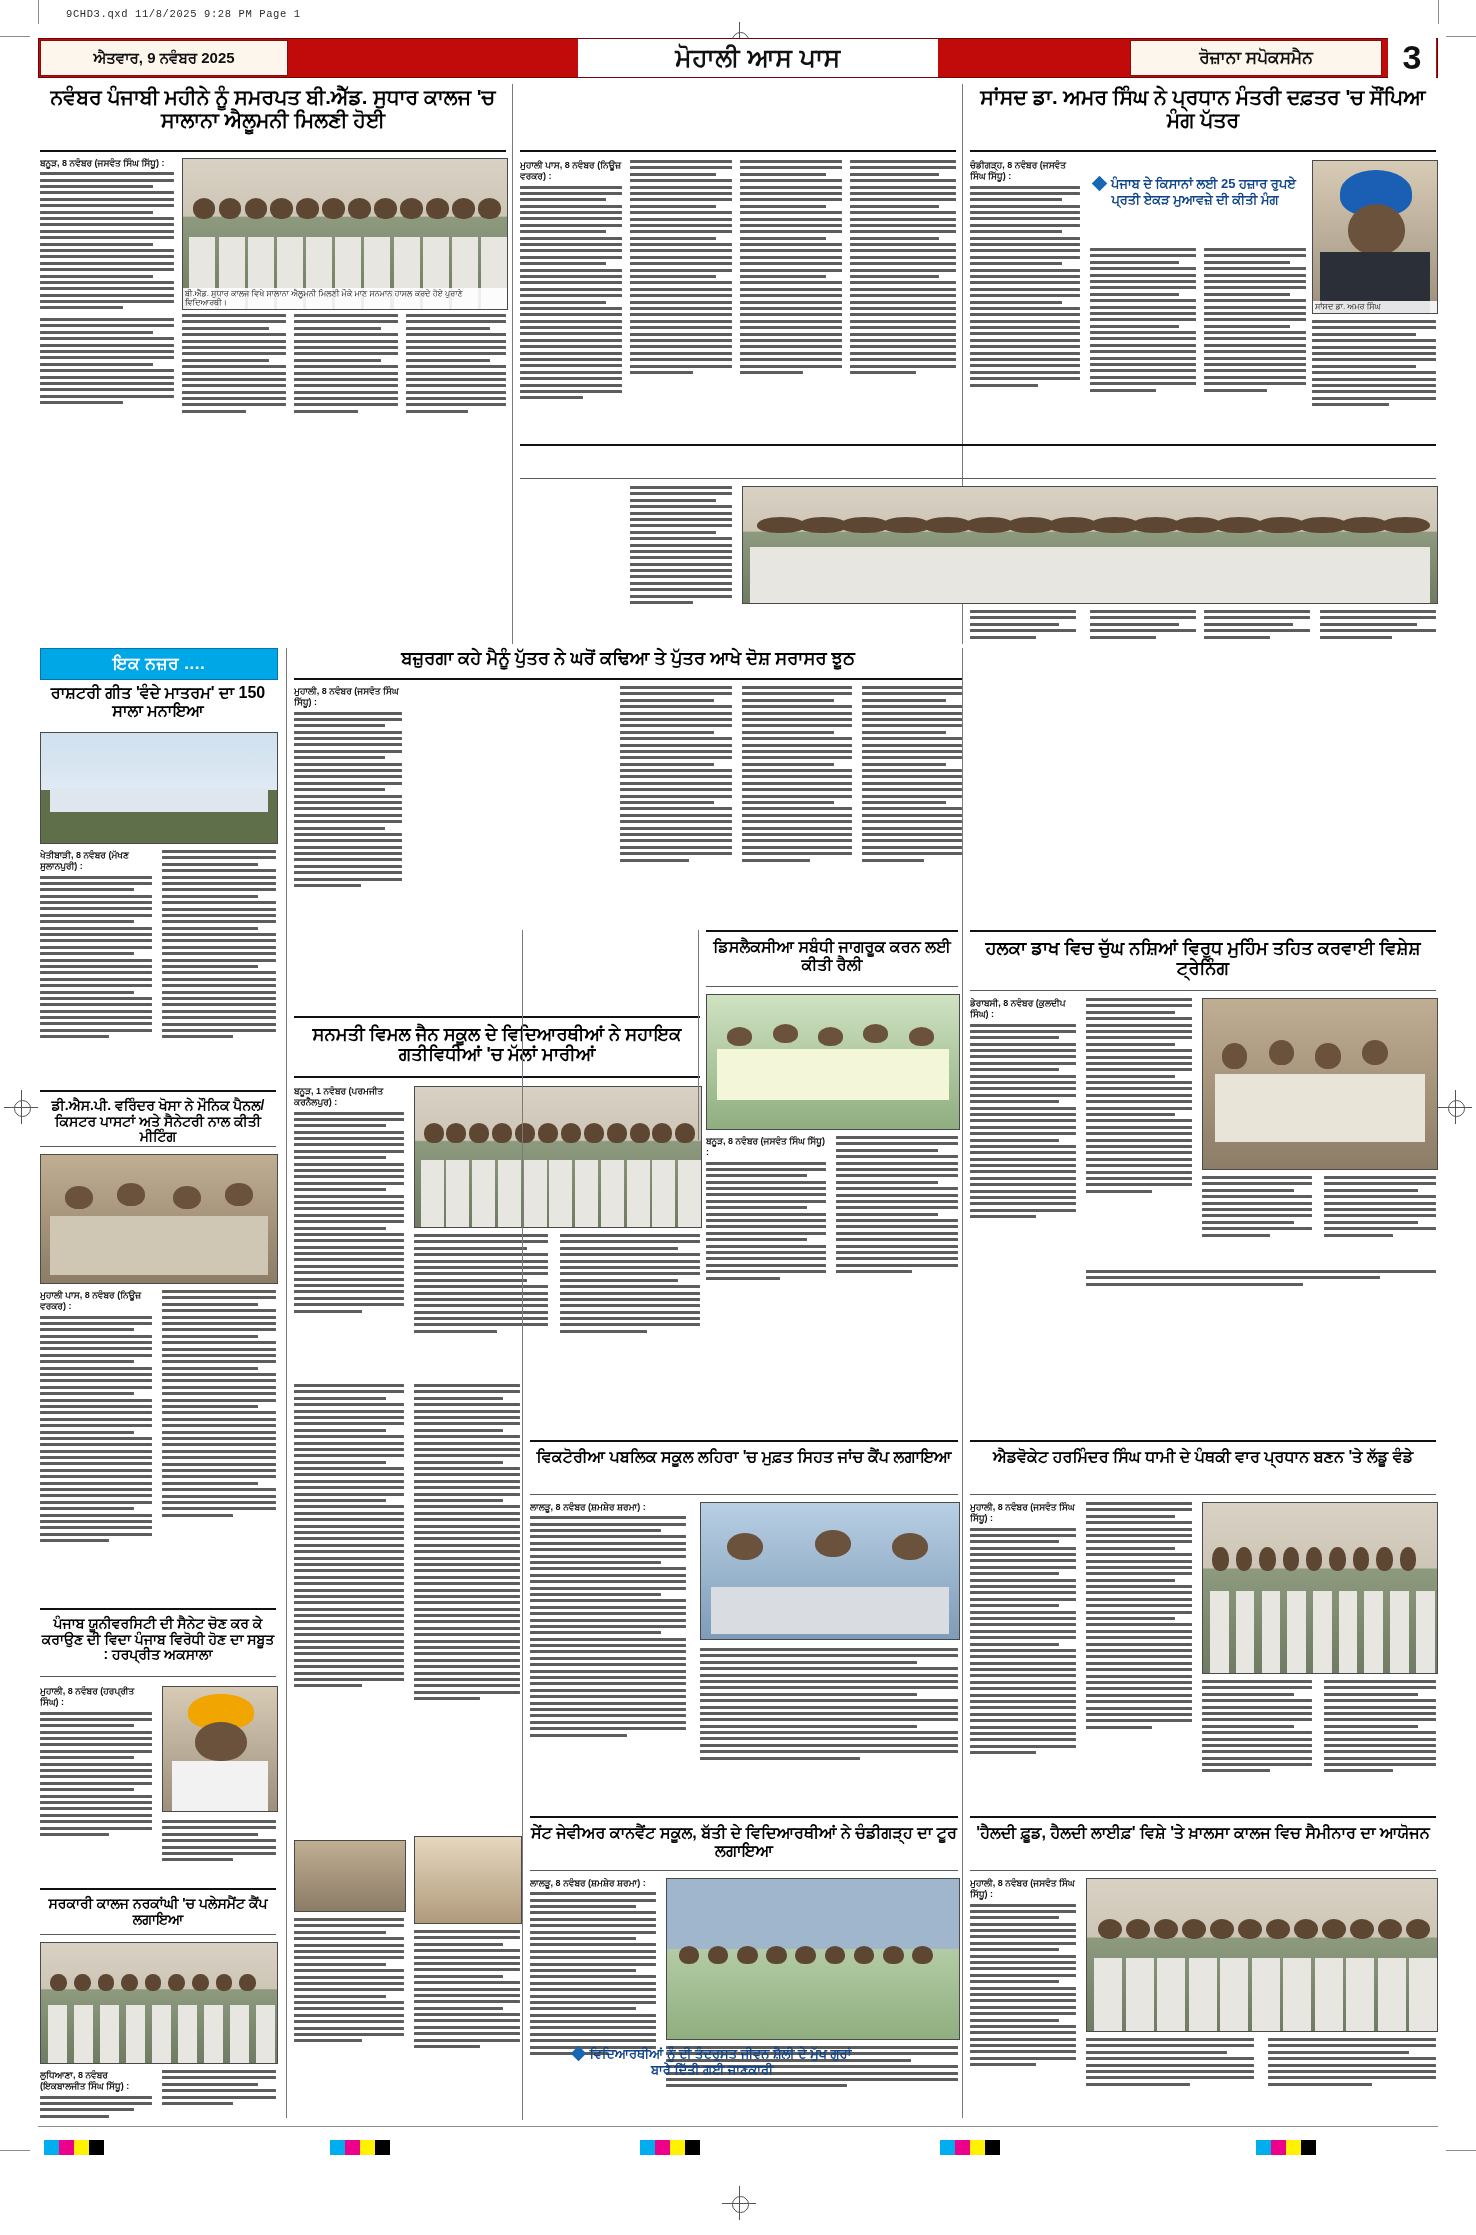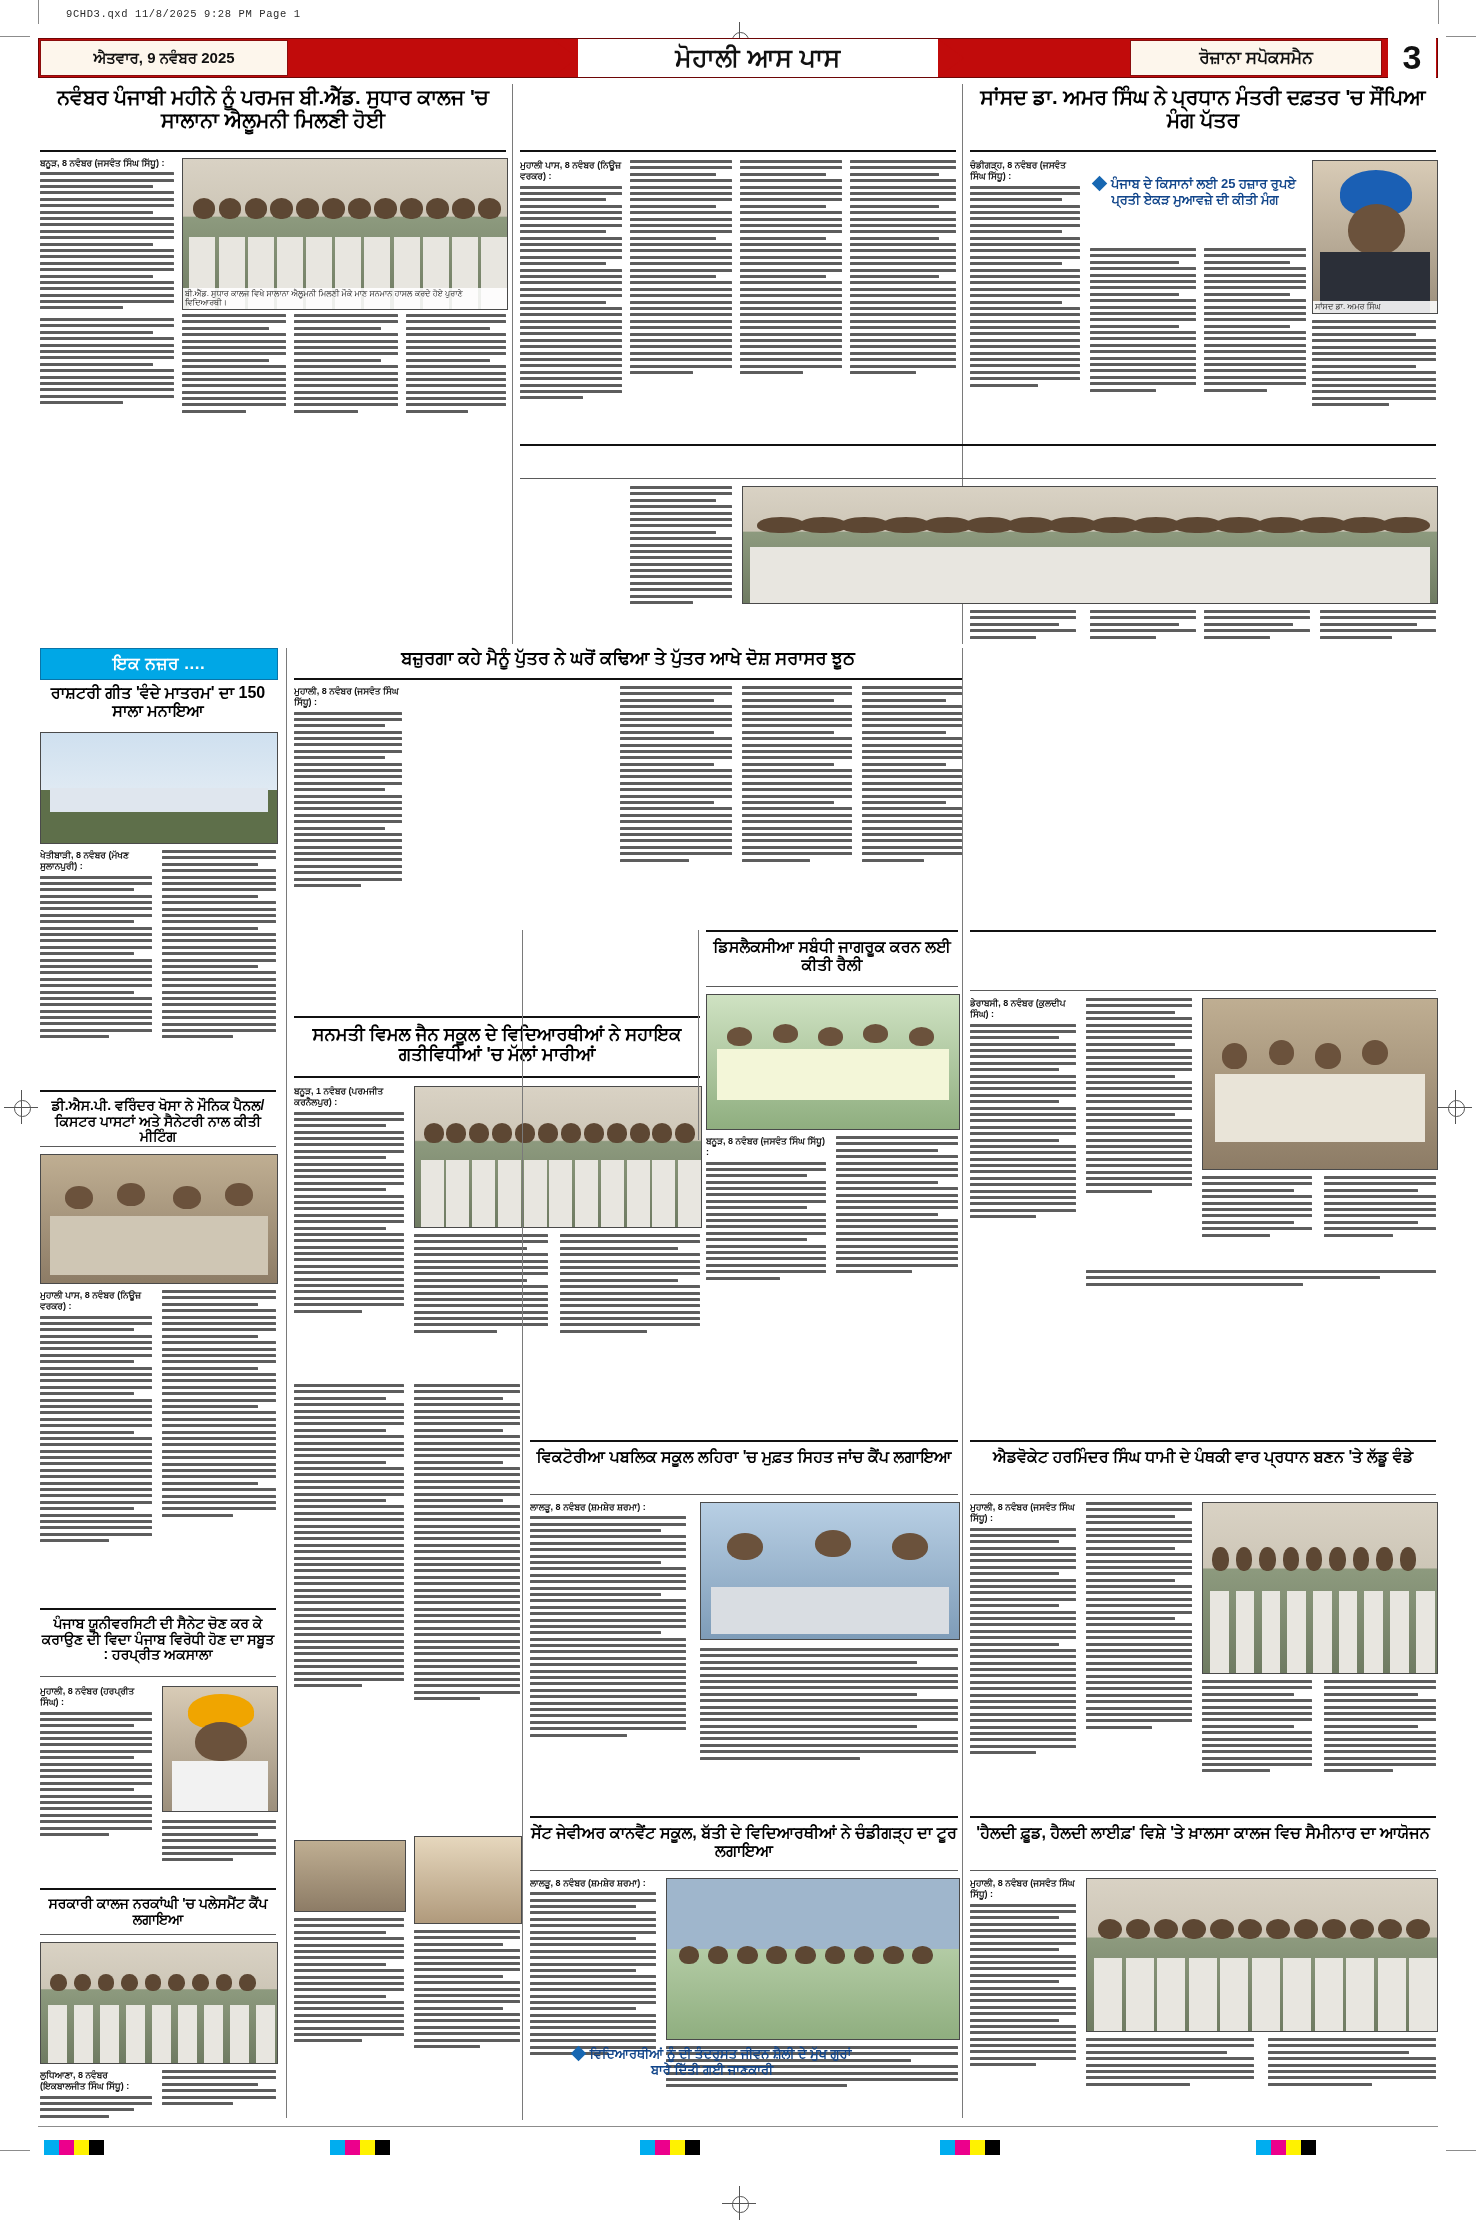--- a/index.html
+++ b/index.html
@@ -174,21 +174,21 @@
     <div class="mh-date">ਐਤਵਾਰ, 9 ਨਵੰਬਰ 2025</div>
     <div class="mh-title">ਮੋਹਾਲੀ ਆਸ ਪਾਸ</div>
     <div class="mh-pub">ਰੋਜ਼ਾਨਾ ਸਪੋਕਸਮੈਨ</div>
     <div class="mh-pageno">3</div>
   </div>
 
   <div class="vrule" style="left:512px;top:84px;height:560px;"></div>
   <div class="vrule" style="left:962px;top:84px;height:560px;"></div>
 
   <div style="position:absolute;left:40px;top:86px;width:466px;">
-    <div class="hl hl-xl">ਨਵੰਬਰ ਪੰਜਾਬੀ ਮਹੀਨੇ ਨੂੰ ਪਰਮਜ ਬੀ.ਐੱਡ. ਸੁਧਾਰ ਕਾਲਜ 'ਚ ਸਾਲਾਨਾ ਐਲੂਮਨੀ ਮਿਲਣੀ ਹੋਈ</div>
+    <div class="hl hl-xl">ਨਵੰਬਰ ਪੰਜਾਬੀ ਮਹੀਨੇ ਨੂੰ ਸਮਰਪਤ ਬੀ.ਐੱਡ. ਸੁਧਾਰ ਕਾਲਜ 'ਚ ਸਾਲਾਨਾ ਐਲੂਮਨੀ ਮਿਲਣੀ ਹੋਈ</div>
   </div>
   <div class="rule" style="position:absolute;left:40px;top:150px;width:466px;"></div>
 
   <div class="photo ph-group" style="left:182px;top:158px;width:324px;height:150px;">
     <div class="grp-heads">
       <i style="left:3%"></i>
         <i style="left:11%"></i>
         <i style="left:19%"></i>
         <i style="left:27%"></i>
       <i style="left:35%"></i>
@@ -933,20 +933,23 @@
       <div class="ln"></div>
     <div class="ln"></div>
       <div class="ln"></div>
       <div class="ln"></div>
       <div class="ln"></div>
     <div class="ln"></div>
       <div class="ln short"></div>
   </div>
 
   <div class="rule" style="position:absolute;left:970px;top:930px;width:466px;"></div>
+  <div style="position:absolute;left:970px;top:938px;width:466px;">
+    <div class="hl hl-lg">ਹਲਕਾ ਡਾਖ ਵਿਚ ਚੁੱਘ ਨਸ਼ਿਆਂ ਵਿਰੁਧ ਮੁਹਿੰਮ ਤਹਿਤ ਕਰਵਾਈ ਵਿਸ਼ੇਸ਼ ਟ੍ਰੇਨਿੰਗ</div>
+  </div>
   <div class="rule-thin" style="position:absolute;left:970px;top:990px;width:466px;"></div>
 
   <div class="body-col" style="left:970px;top:998px;width:106px;height:272px;">
     <span class="lead">ਡੇਰਾਬਸੀ, 8 ਨਵੰਬਰ (ਕੁਲਦੀਪ ਸਿੰਘ) :</span>
     <div class="ln"></div>
       <div class="ln"></div>
       <div class="ln mid"></div>
       <div class="ln"></div>
     <div class="ln"></div>
       <div class="ln"></div>

